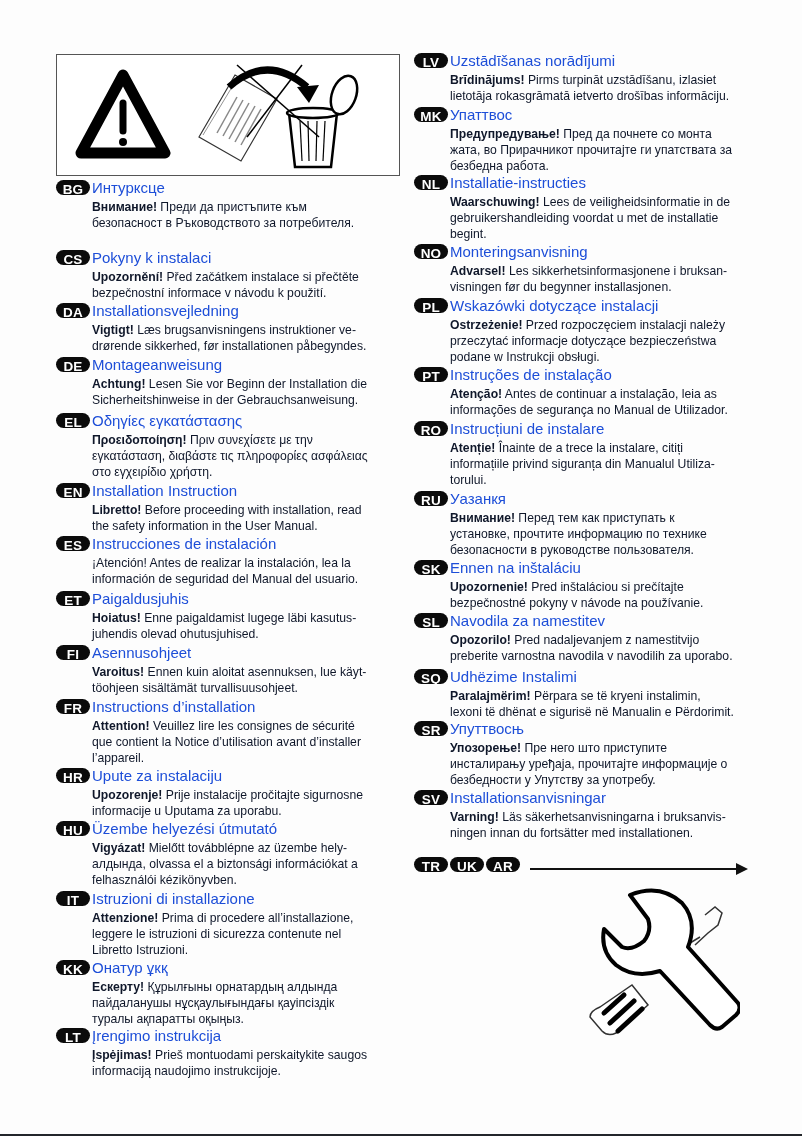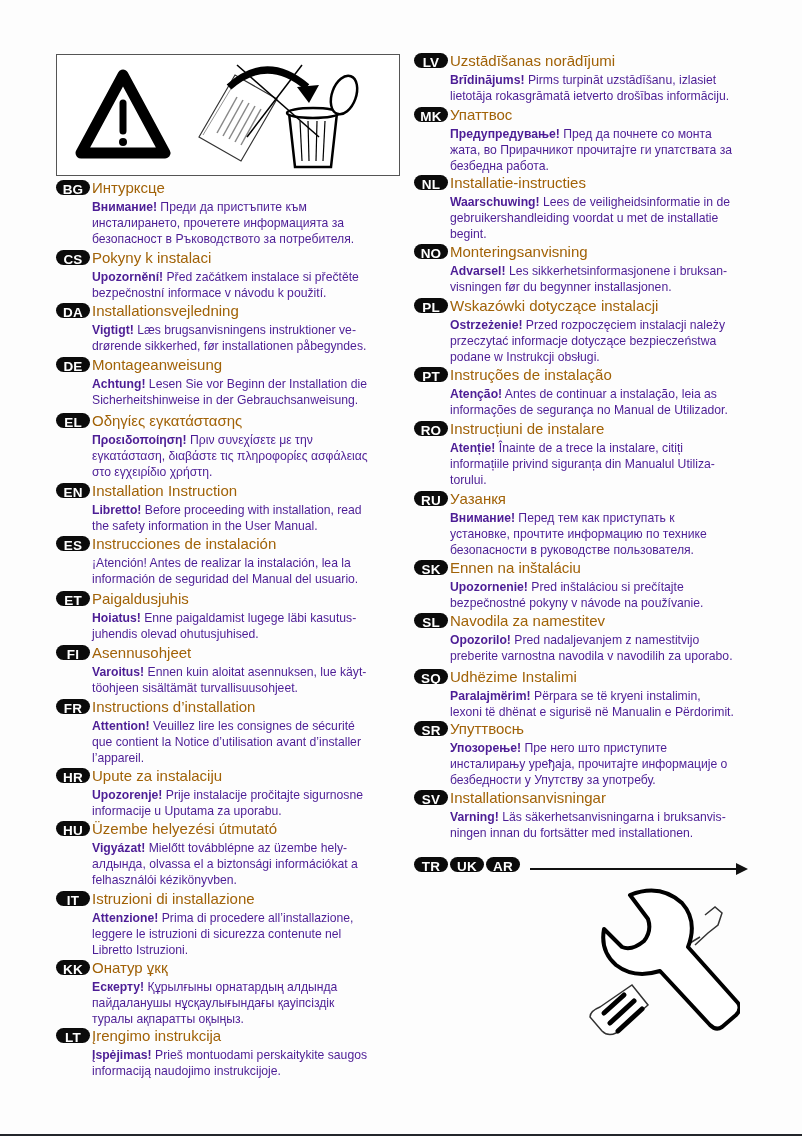--- a/index.html
+++ b/index.html
@@ -16,24 +16,24 @@
   .col { position: absolute; top: 0; }
   .col-left { left: 56px; width: 350px; }
   .col-right { left: 414px; width: 380px; }
   .entry { position: absolute; left: 0; width: 100%; }
   .badge {
     position: absolute; left: 0; top: 1px; width: 34px; height: 15px; border-radius: 11px;
     background: #0b0b0b; color: #fff; font-weight: bold; font-size: 13.5px; line-height: 20px;
     text-align: center; letter-spacing: 0.2px;
   }
   .title {
-    position: absolute; left: 36px; top: 0; font-size: 15px; line-height: 18px; white-space: nowrap; color: #a16207;
+    position: absolute; left: 36px; top: 0; font-size: 15px; line-height: 18px; white-space: nowrap; color: #1d4ed8;
   }
   .body {
-    position: absolute; left: 36px; top: 20px; font-size: 12.2px; line-height: 16px; color: #4c1d95;
+    position: absolute; left: 36px; top: 20px; font-size: 12.2px; line-height: 16px; color: #0f172a;
   }
   .body b { font-weight: bold; }
   .lang-row { position: absolute; left: 414px; top: 857px; height: 20px; }
   .lang-row .badge { position: absolute; top: 0; text-align: center; }
   .arrow-line { position: absolute; left: 530px; top: 868px; width: 210px; height: 1.5px; background: #111; }
   .arrow-head { position: absolute; left: 736px; top: 863px; width: 0; height: 0;
     border-top: 6px solid transparent; border-bottom: 6px solid transparent; border-left: 12px solid #111; }
   .tools { position: absolute; left: 560px; top: 885px; }
 </style>
 </head>
@@ -75,21 +75,20 @@
     </g>
   </svg>
 </div>
 
 <div class="col col-left" id="col-left">
     <div class="entry" style="top: 179px;">
       <span class="badge">BG</span>
       <div class="title">Интурксце</div>
       <div class="body">
         <div><b>Внимание!</b><span> Преди да пристъпите към</span></div>
-        <div><span>инсталирането, прочетете информацията за</span></div>
         <div><span>безопасност в Ръководството за потребителя.</span></div>
       </div>
     </div>
     <div class="entry" style="top: 249px;">
       <span class="badge">CS</span>
       <div class="title">Pokyny k instalaci</div>
       <div class="body">
         <div><b>Upozornění!</b><span> Před začátkem instalace si přečtěte</span></div>
         <div><span>bezpečnostní informace v návodu k použití.</span></div>
       </div>

